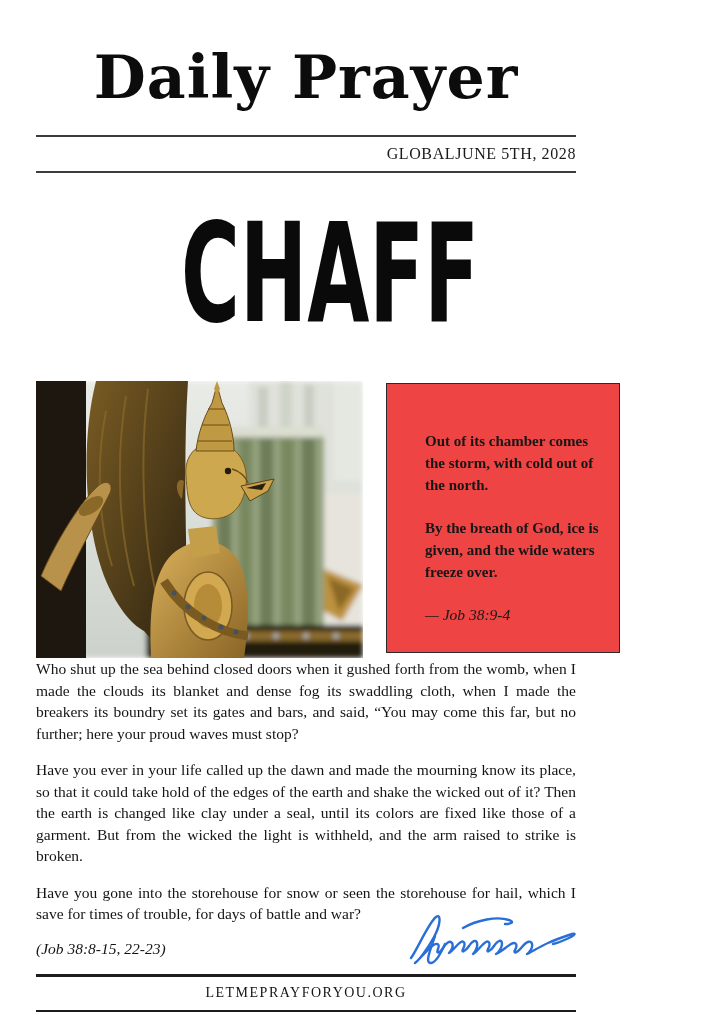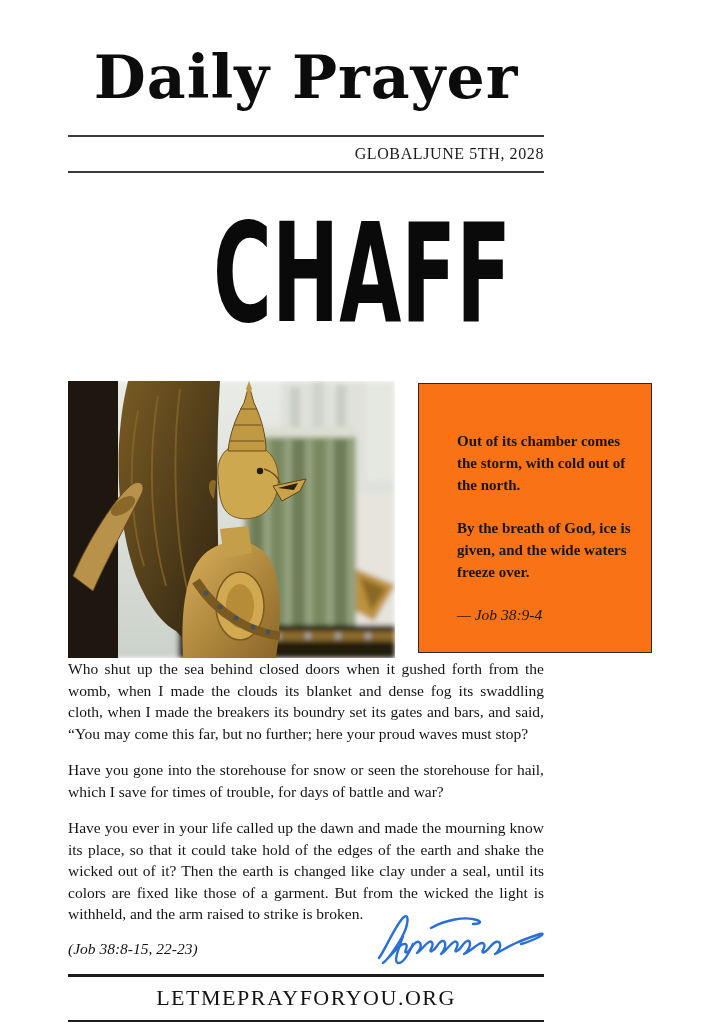--- a/index.html
+++ b/index.html
@@ -4,21 +4,21 @@
 <style>
   * { box-sizing: border-box; }
   html, body { margin: 0; padding: 0; }
   body {
     width: 724px; height: 1024px;
     background: #ffffff;
     color: #121212;
     font-family: "Liberation Serif", serif;
     overflow: hidden;
   }
-  .page { width: 612px; height: 1024px; padding: 0 68px; position: relative; }
+  .page { width: 612px; height: 1024px; padding: 0 36px; position: relative; }
 
   
   .masthead {
     margin: 0; padding-top: 44px;
     text-align: center;
     font-family: "DejaVu Serif", serif;
     font-weight: bold;
     font-size: 60px;
     line-height: 1.12;
     letter-spacing: 1px;
@@ -40,21 +40,21 @@
     font-weight: bold;
     fill: #0a0a0a;
   }
 
   
   .media-row { margin-top: 50px; display: flex; gap: 23px; align-items: flex-start; }
   .photo-frame { width: 327px; height: 277px; overflow: hidden; flex: none; }
   .quote-box {
     flex: none;
     width: 234px; height: 270px; margin-top: 2px;
-    background: #f97316;
+    background: #ef4444;
     border: 1px solid #2a2a2a;
     padding: 46px 16px 0 38px;
   }
   .quote-box p {
     margin: 0 0 21px 0;
     font-weight: bold;
     font-size: 15px; line-height: 22px;
     color: #161616;
   }
   .quote-attr {
@@ -73,21 +73,21 @@
     color: #141414;
   }
   .sign-row { position: relative; height: 32px; }
   .reference { font-style: italic; font-size: 15.5px; color: #141414; }
   .signature-svg { position: absolute; right: -4px; top: -34px; }
 
   
   .footer-rule-top { height: 3px; background: #1c1c1c; margin-top: 2px; }
   .site-line {
     text-align: center;
-    font-size: 22px; letter-spacing: 1.5px;
+    font-size: 14px; letter-spacing: 1.5px;
     padding: 8px 0 9px;
     color: #141414;
   }
   .footer-rule-bottom { height: 2px; background: #1c1c1c; }
 </style>
 </head>
 <body>
 
 <div class="page">
 
@@ -198,22 +198,22 @@
 
     <aside class="quote-box">
       <p>Out of its chamber comes the storm, with cold out of the north.</p>
       <p>By the breath of God, ice is given, and the wide waters freeze over.</p>
       <p class="quote-attr">— Job 38:9-4</p>
     </aside>
   </div>
 
   <main class="article">
     <p>Who shut up the sea behind closed doors when it gushed forth from the womb, when I made the clouds its blanket and dense fog its swaddling cloth, when I made the breakers its boundry set its gates and bars, and said, “You may come this far, but no further; here your proud waves must stop?</p>
+    <p>Have you ever in your life called up the dawn and made the mourning know its place, so that it could take hold of the edges of the earth and shake the wicked out of it? Then the earth is changed like clay under a seal, until its colors are fixed like those of a garment. But from the wicked the light is withheld, and the arm raised to strike is broken.</p>
     <p>Have you gone into the storehouse for snow or seen the storehouse for hail, which I save for times of trouble, for days of battle and war?</p>
-    <p>Have you ever in your life called up the dawn and made the mourning know its place, so that it could take hold of the edges of the earth and shake the wicked out of it? Then the earth is changed like clay under a seal, until its colors are fixed like those of a garment. But from the wicked the light is withheld, and the arm raised to strike is broken.</p>
   </main>
 
   <div class="sign-row">
     <span class="reference">(Job 38:8-15, 22-23)</span>
     <svg class="signature-svg" width="175" height="62" viewBox="0 0 175 62">
       <g fill="none" stroke="#2a6fd6" stroke-width="2.4" stroke-linecap="round" stroke-linejoin="round">
         <path d="M6 52 C12 44, 24 16, 31 11 C36 7, 36 18, 29 31 C22 44, 13 55, 10 57 C14 54, 21 45, 27 40 C32 36, 35 38, 33 43 C31 48, 34 48, 38 42 C41 37, 45 34, 47 37 C49 40, 46 45, 44 47 C48 45, 52 38, 56 36 C59 34, 61 38, 58 43 C56 47, 60 46, 64 40 C67 35, 71 33, 72 37 C73 41, 70 46, 68 48 C72 46, 77 38, 81 36 C84 34, 86 38, 83 43 C81 47, 85 46, 89 40 C93 34, 97 33, 97 38 C97 42, 93 47, 91 48 C96 46, 101 41, 106 38 C111 35, 113 39, 110 44 C108 48, 112 47, 117 41 C122 35, 126 34, 127 38 C128 42, 124 47, 122 48 C128 45, 136 40, 143 37 C152 33, 161 30, 167 28 C171 27, 170 29, 166 31 C160 34, 152 37, 148 38"></path>
         <path d="M58 22 C72 14, 92 10, 104 14 C110 16, 106 18, 100 18"></path>
         <path d="M30 30 C26 42, 20 56, 25 57 C30 58, 36 47, 40 38"></path>
       </g>

